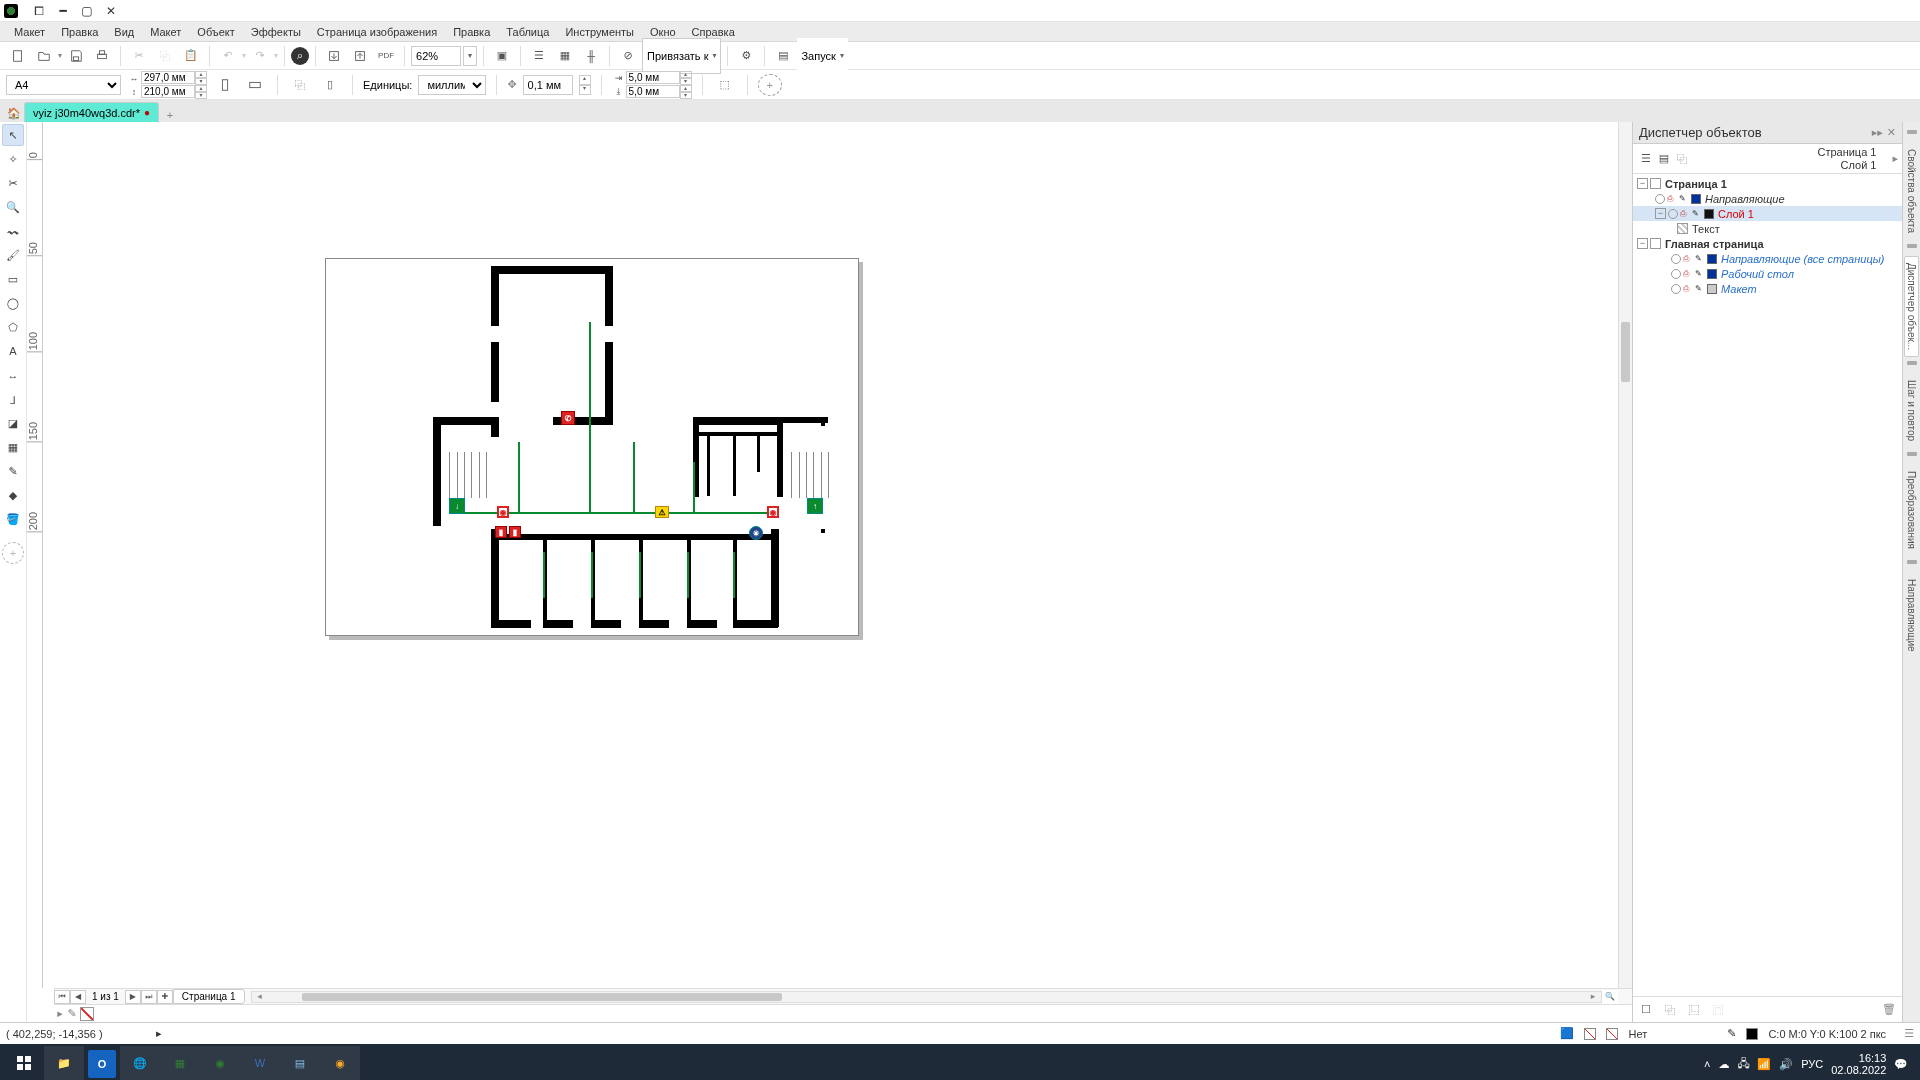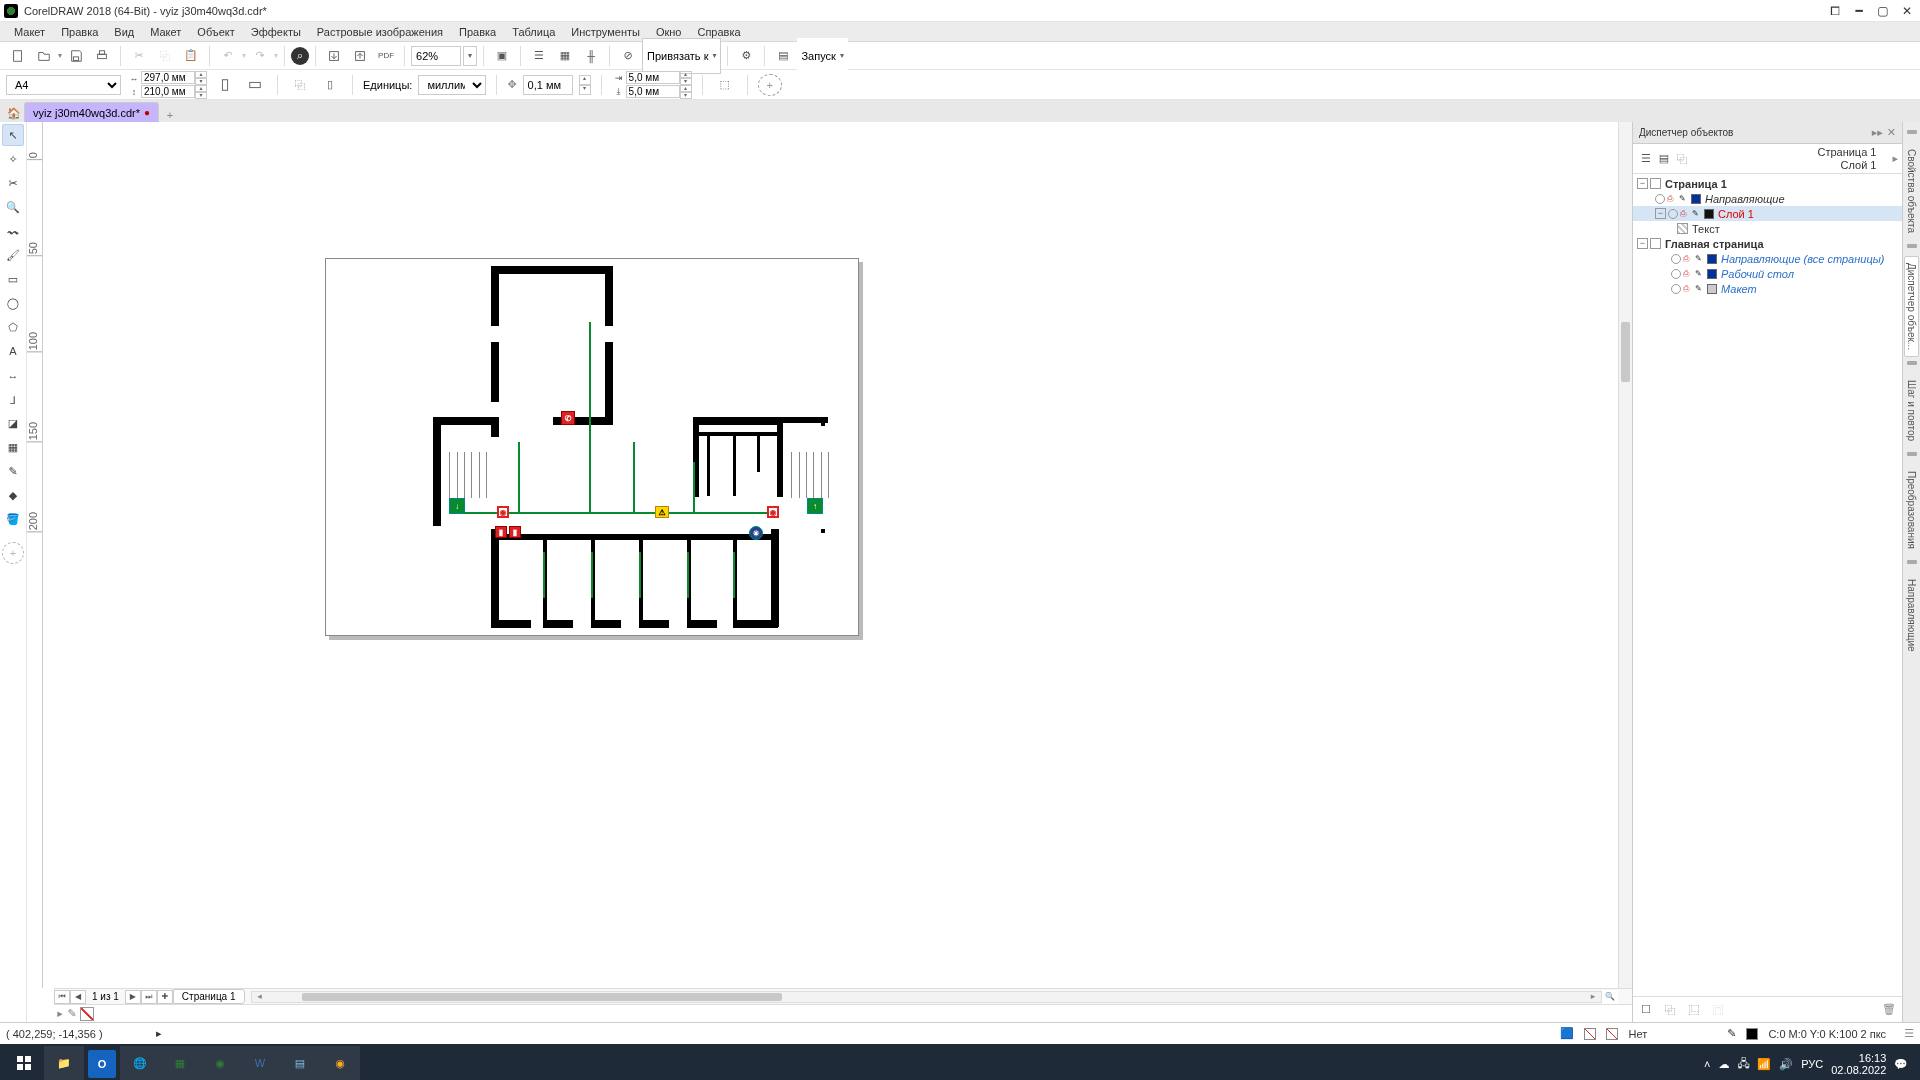--- a/index.html
+++ b/index.html
@@ -29,21 +29,21 @@
 .spin-group { display: flex; flex-direction: column; }
 .spin-row { display: flex; align-items: center; height: 14px; }
 .spin-row .ico { width: 14px; text-align: center; color: #555; font-size: 9px; }
 .spin-row input { width: 54px; height: 13px; border: 1px solid #ccc; font-size: 10px; padding: 0 2px; }
 .spin-btns { display: flex; flex-direction: column; width: 12px; }
 .spin-btns div { height: 7px; border: 1px solid #ccc; font-size: 6px; text-align: center; line-height: 5px; color: #666; }
 
 
 .doctabs { height: 22px; background: #e8e8e8; display: flex; align-items: flex-end; padding: 0 4px; }
 .doctab-home { width: 20px; height: 18px; display: flex; align-items: center; justify-content: center; border-top-left-radius: 3px; border-top-right-radius: 3px; }
-.doctab { height: 20px; background: #c4b5fd; border: 1px solid #ccc; border-bottom: none; border-top-left-radius: 3px; border-top-right-radius: 3px; padding: 2px 8px; display: flex; align-items: center; gap: 4px; }
+.doctab { height: 20px; background: #5eead4; border: 1px solid #ccc; border-bottom: none; border-top-left-radius: 3px; border-top-right-radius: 3px; padding: 2px 8px; display: flex; align-items: center; gap: 4px; }
 .doctab .close { color: #b00; font-size: 10px; }
 .doctab-add { width: 14px; height: 14px; margin-left: 4px; color: #888; display: flex; align-items: center; justify-content: center; }
 
 
 .workspace { display: flex; height: calc(1080px - 22px - 20px - 28px - 30px - 22px - 18px - 40px); }
 .toolbox { width: 27px; background: #fff; border-right: 1px solid #e5e5e5; display: flex; flex-direction: column; align-items: center; padding-top: 2px; gap: 2px; }
 .toolbox .tool { width: 22px; height: 22px; display: flex; align-items: center; justify-content: center; color: #444; border: 1px solid transparent; border-radius: 2px; }
 .toolbox .tool.active { background: #d5e5f5; border-color: #b8d0e8; }
 
 .canvas-area { flex: 1; display: flex; flex-direction: column; background: #fff; position: relative; }
@@ -72,21 +72,21 @@
 
 
 .colordrop { height: 18px; border-top: 1px solid #ddd; display: flex; align-items: center; margin-left: 27px; }
 .colordrop .swatches { display: flex; height: 14px; margin-left: 2px; gap: 2px; }
 .colordrop .sw { width: 14px; height: 14px; border: 1px solid #999; }
 .colordrop .hint { flex: 1; text-align: center; color: #bbb; font-style: italic; font-size: 10px; }
 
 
 .dockers { width: 270px; border-left: 1px solid #ccc; display: flex; flex-direction: column; background: #ededed; }
 .dock-title { height: 22px; background: #e8e8e8; border-bottom: 1px solid #ccc; display: flex; align-items: center; padding: 0 6px; justify-content: space-between; }
-.dock-title .dt { font-size: 10px; color: #333; }
+.dock-title .dt { font-size: 13px; color: #333; }
 .dock-title .dctrls { display: flex; gap: 4px; color: #888; font-size: 10px; }
 .dock-head { height: 30px; background: #fff; border-bottom: 1px solid #ddd; display: flex; align-items: center; padding: 0 4px; }
 .dock-head .hbtn { width: 18px; height: 18px; display: flex; align-items: center; justify-content: center; color: #555; }
 .dock-head .hinfo { flex: 1; text-align: right; padding-right: 16px; font-size: 10px; color: #333; line-height: 1.1; }
 .dock-tree { flex: 1; background: #fff; overflow: auto; padding: 2px 0; }
 .tree-row { display: flex; align-items: center; height: 15px; padding-left: 4px; font-size: 10px; color: #333; }
 .tree-row.active { background: #d5e5f5; }
 .tree-row .exp { width: 11px; height: 11px; border: 1px solid #999; text-align: center; line-height: 8px; font-size: 9px; color: #666; margin-right: 2px; }
 .tree-row .pgico { width: 11px; height: 11px; border: 1px solid #999; background: #fff; margin-right: 4px; }
 .tree-row .indent1 { width: 18px; }
@@ -132,35 +132,34 @@
 .fp-sign.red { background: #d22; color: #fff; border-color: #900; }
 .fp-sign.redbox { background: #fff; color: #d22; border: 2px solid #d22; }
 .fp-stairs { position: absolute; display: flex; }
 .fp-stairs div { flex: 1; border-right: 1px solid #888; }
 </style>
 </head>
 <body>
 
 <div class="titlebar">
   <div class="logo"></div>
-  <div class="title">CorelDRAW 2018 (64-Bit) - vyiz j30m40wq3d.cdr*</div>
   <div class="winbtn">⧠</div>
   <div class="winbtn">━</div>
   <div class="winbtn">▢</div>
   <div class="winbtn">✕</div>
 </div>
 
 <div class="menubar">
   <div class="menu">Макет</div>
   <div class="menu">Правка</div>
   <div class="menu">Вид</div>
   <div class="menu">Макет</div>
   <div class="menu">Объект</div>
   <div class="menu">Эффекты</div>
-  <div class="menu">Растровые изображения</div>
+  <div class="menu">Страница изображения</div>
   <div class="menu">Правка</div>
   <div class="menu">Таблица</div>
   <div class="menu">Инструменты</div>
   <div class="menu">Окно</div>
   <div class="menu">Справка</div>
 </div>
 
 <div class="toolbar">
   <div class="tbtn">
       <svg viewBox="0 0 16 16">

